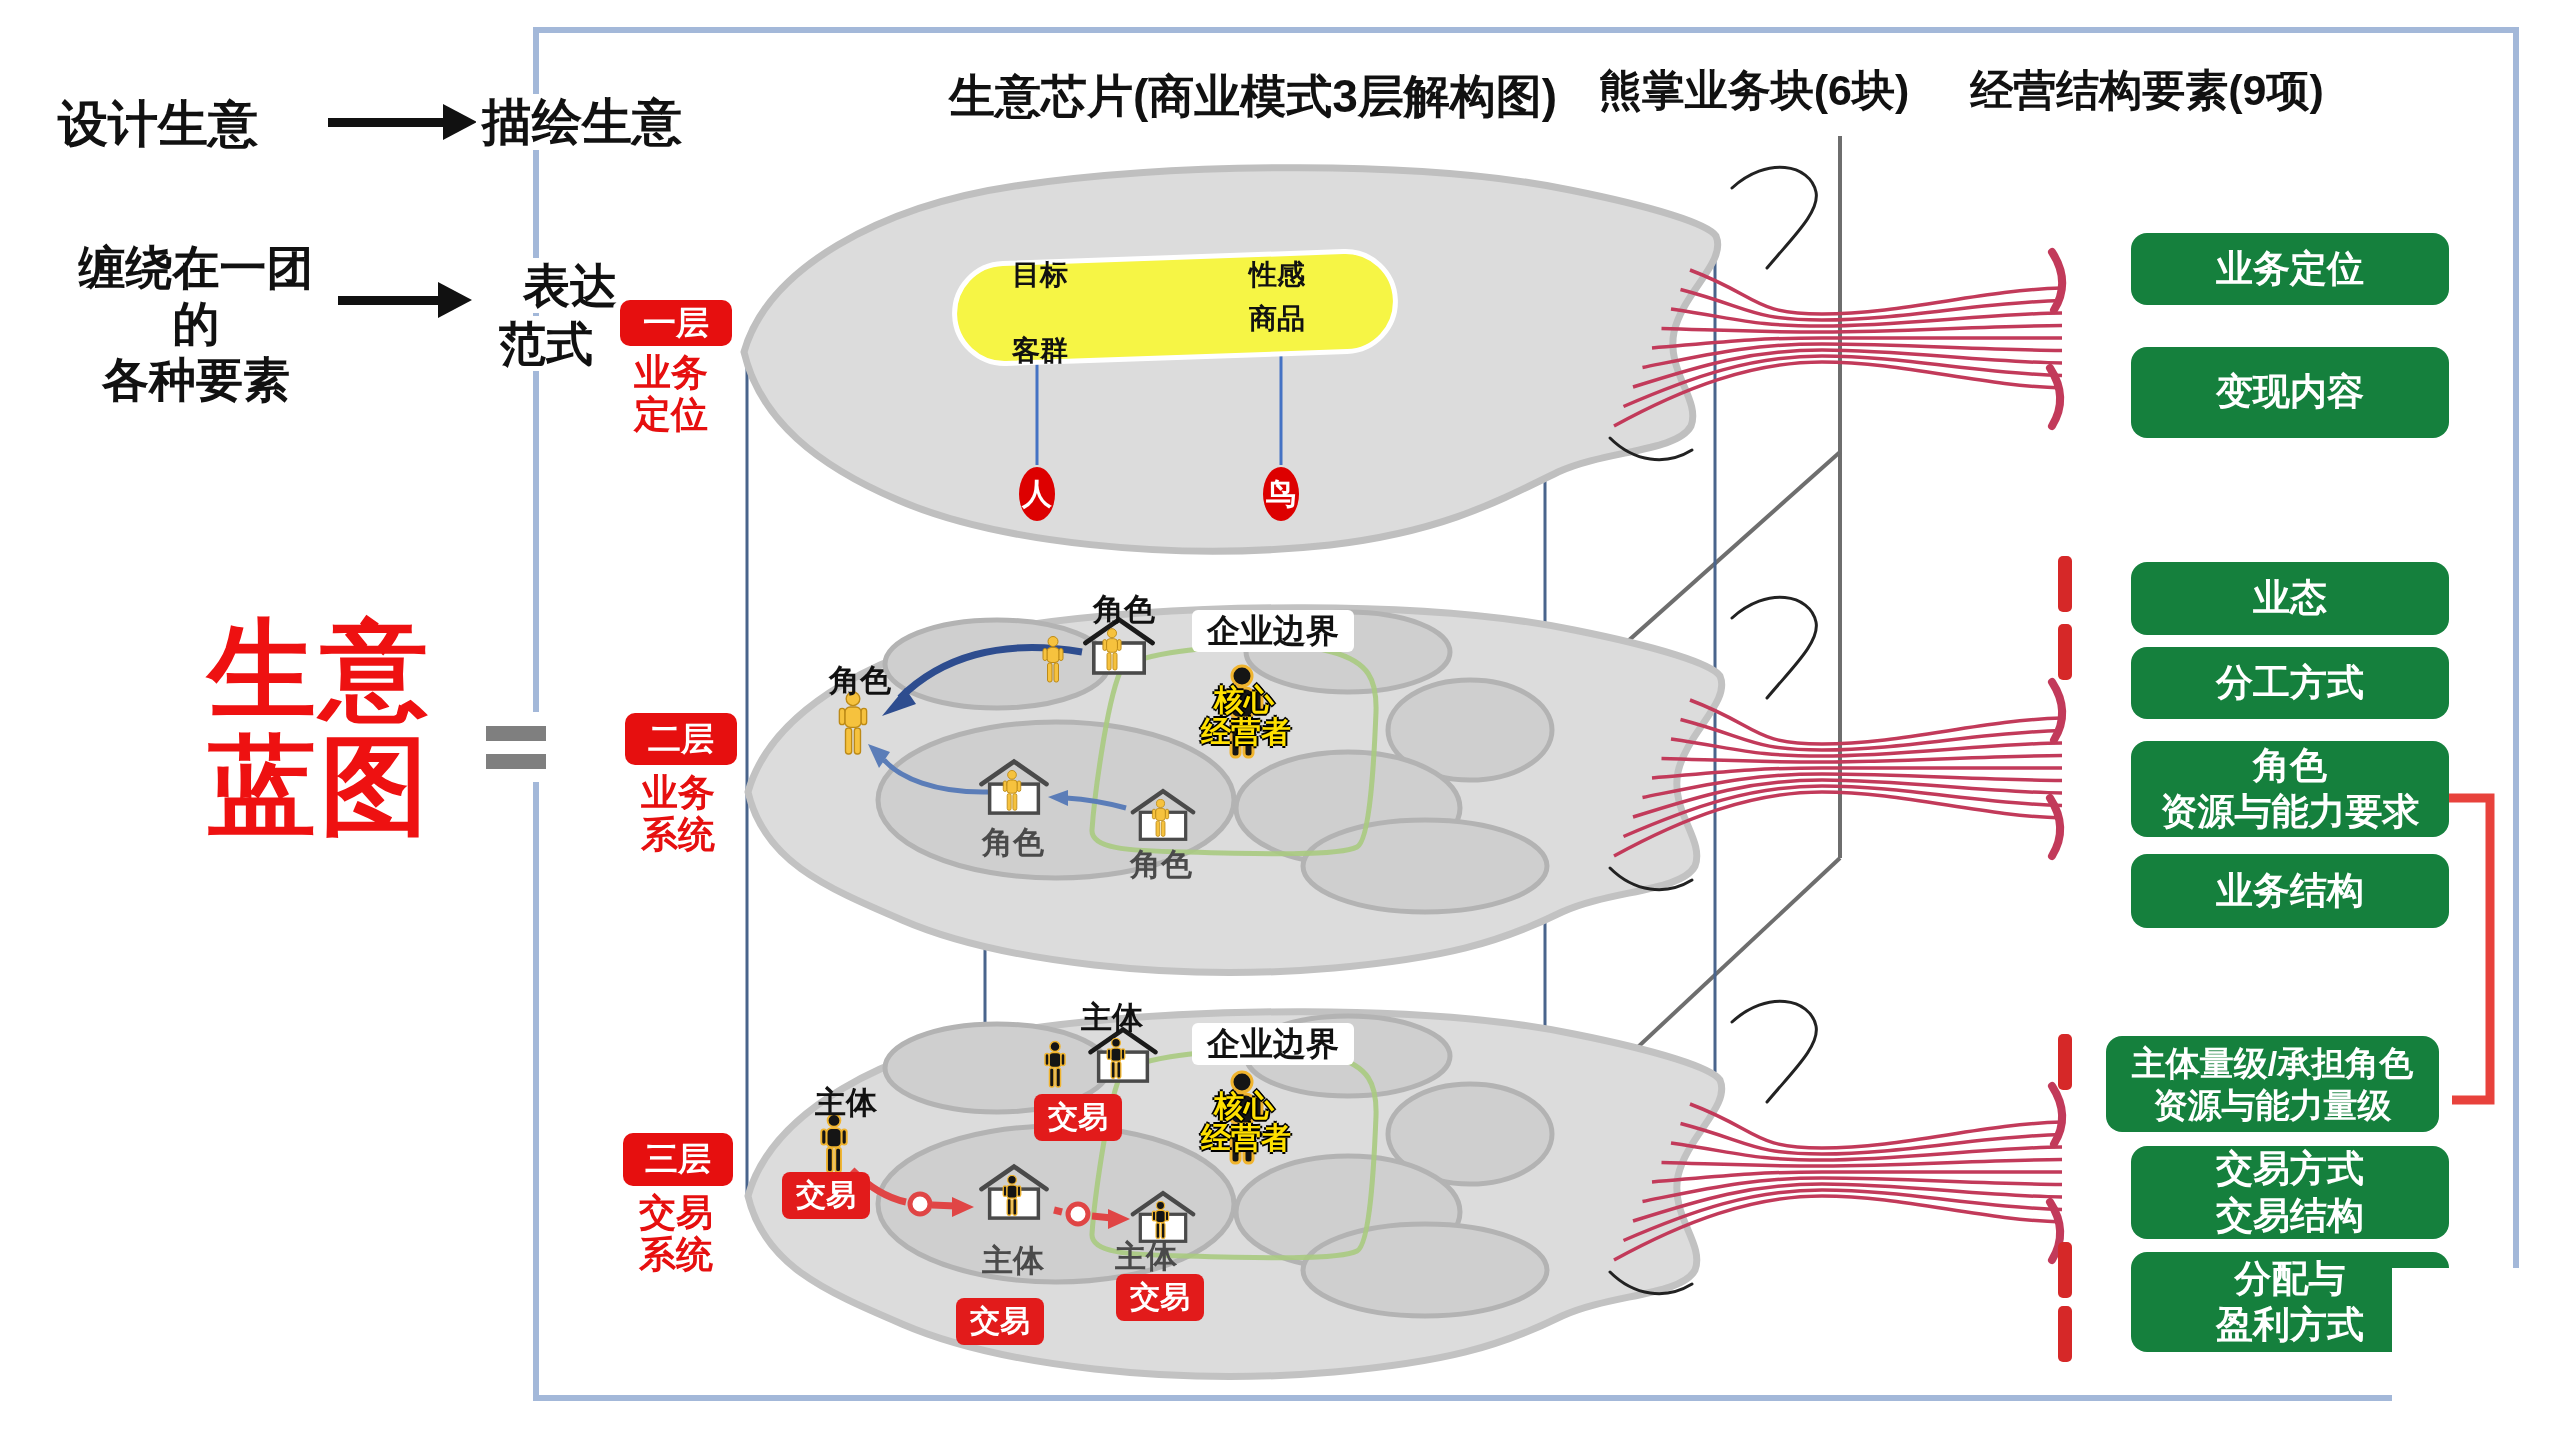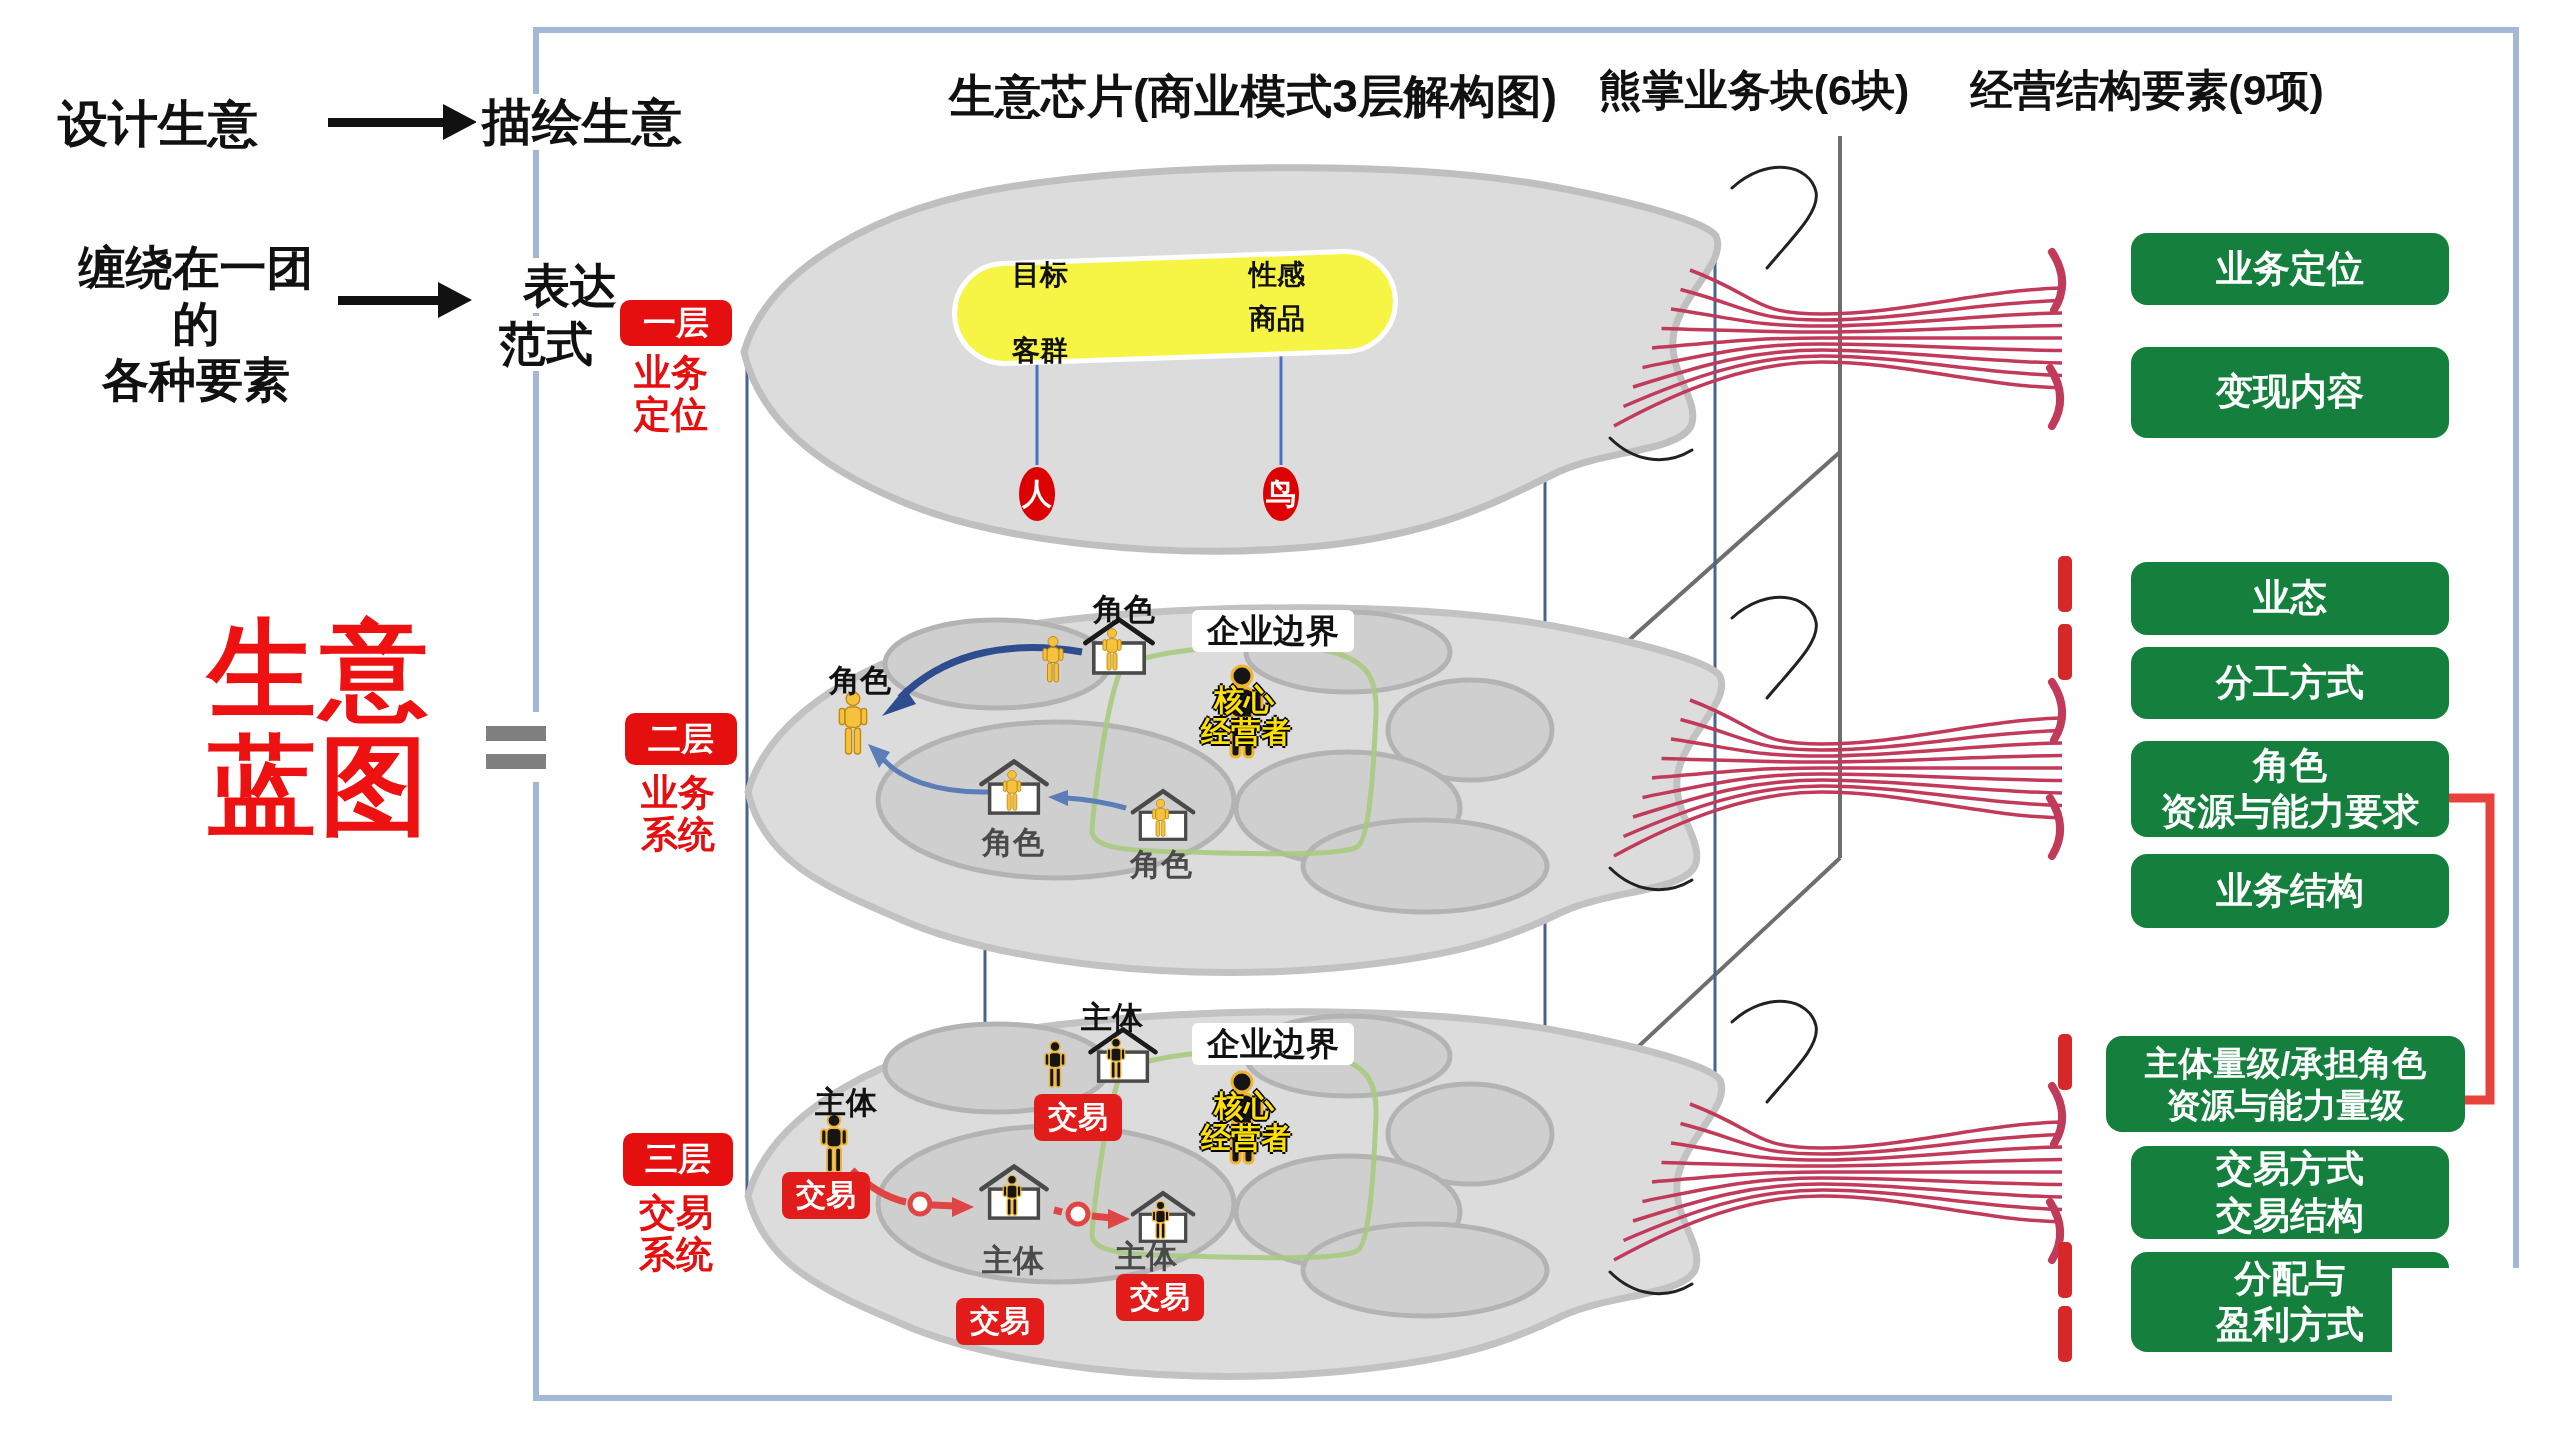--- a/index.html
+++ b/index.html
@@ -286,20 +286,20 @@
 <div class="abs tradebox" style="left:1000px;top:1298px;">交易</div>
 <div class="abs tradebox" style="left:1160px;top:1274px;">交易</div>
 
 <div class="abs rbtn" style="left:2131px;top:233px;width:318px;height:72px;">业务定位</div>
 <div class="abs rbtn" style="left:2131px;top:347px;width:318px;height:91px;">变现内容</div>
 <div class="abs rbtn" style="left:2131px;top:562px;width:318px;height:73px;">业态</div>
 <div class="abs rbtn" style="left:2131px;top:647px;width:318px;height:72px;text-align:right;">分工方式</div>
 <div class="abs rbtn" style="left:2131px;top:741px;width:318px;height:96px;">角色
 资源与能力要求</div>
 <div class="abs rbtn" style="left:2131px;top:854px;width:318px;height:74px;">业务结构</div>
-<div class="abs rbtn" style="left:2106px;top:1036px;width:359px;height:96px;font-size:34px;">主体量级/承担角色
+<div class="abs rbtn" style="left:2106px;top:1036px;width:333px;height:96px;font-size:34px;">主体量级/承担角色
 资源与能力量级</div>
 <div class="abs rbtn" style="left:2131px;top:1146px;width:318px;height:93px;">交易方式
 交易结构</div>
 <div class="abs rbtn" style="left:2131px;top:1252px;width:318px;height:100px;">分配与
 盈利方式</div>
 
 <div class="abs" style="left:2392px;top:1268px;width:168px;height:172px;background:#fff;"></div>
 
 </body></html>

